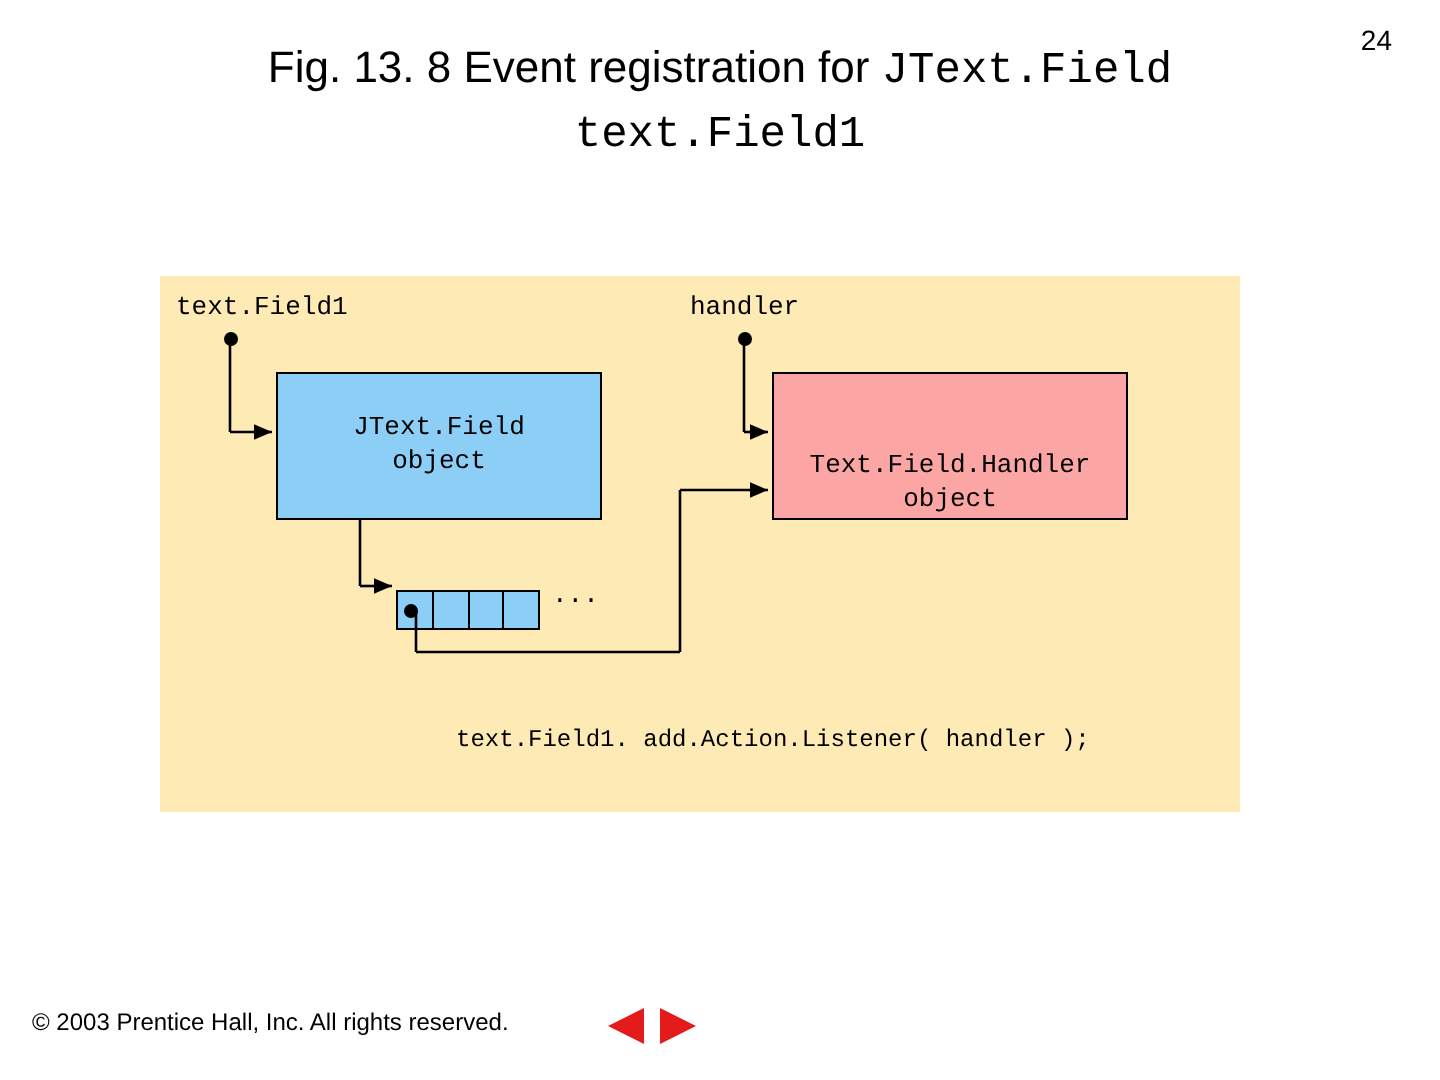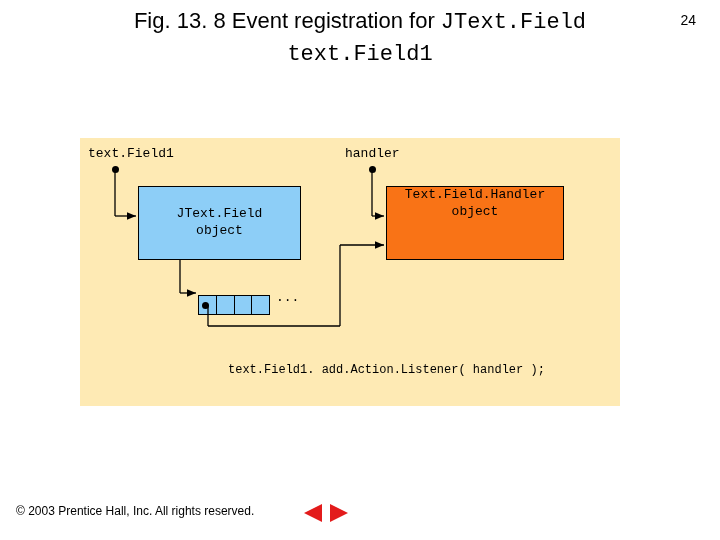--- a/index.html
+++ b/index.html
@@ -14,21 +14,21 @@
   }
   .page-number {
     position: absolute;
     top: 12px;
     right: 24px;
     font-size: 14px;
   }
   .title {
     text-align: center;
     font-size: 22px;
-    margin-top: 6px;
+    margin-top: 19px;
     line-height: 1.35;
   }
   .title .mono { font-family: "Courier New", monospace; }
   .diagram {
     position: absolute;
     left: 80px;
     top: 138px;
     width: 540px;
     height: 268px;
     background: #feeab4;
@@ -55,23 +55,23 @@
     display: flex; align-items: center; justify-content: center;
     text-align: center;
     font-family: "Courier New", monospace;
     font-size: 13px;
     line-height: 1.3;
   }
   .box2 {
     position: absolute;
     left: 306px; top: 48px;
     width: 178px; height: 74px;
-    background: #f97316;
+    background: #fca5a5;
     border: 1px solid #000;
-    display: flex; align-items: flex-start; justify-content: center;
+    display: flex; align-items: flex-end; justify-content: center;
     text-align: center;
     font-family: "Courier New", monospace;
     font-size: 13px;
     line-height: 1.3;
   }
   .arraybox {
     position: absolute;
     left: 118px; top: 157px;
     width: 72px; height: 20px;
     background: #8dcef7;

